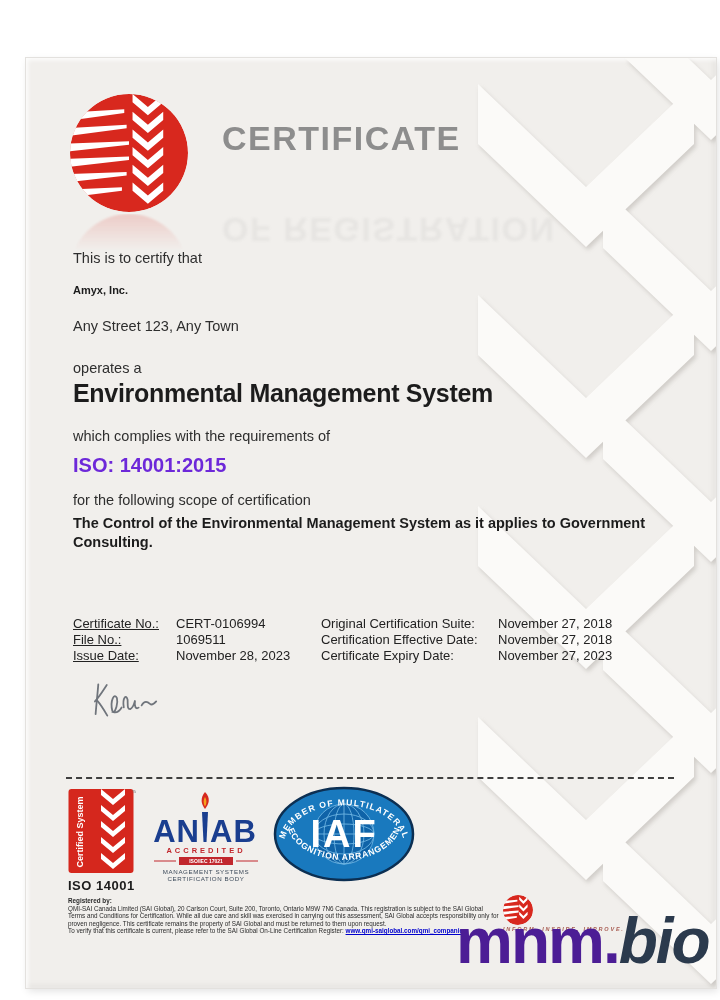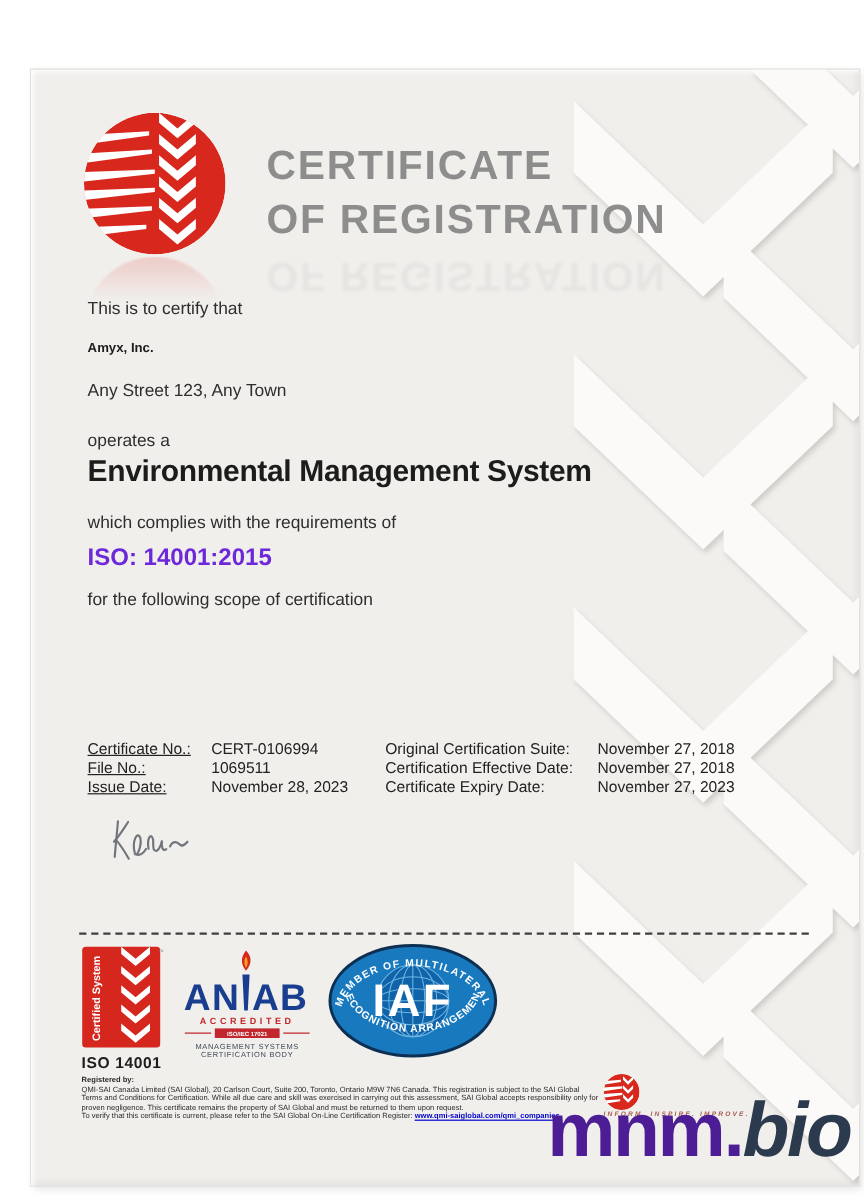--- a/index.html
+++ b/index.html
@@ -146,34 +146,34 @@
             <path d="M0,29 L48,26 L48,29 L0,36 Z"></path>
             <path d="M0,42 L50,40 L50,43 L0,49 Z"></path>
             <path d="M66,33 L53,22 L53,15 L66,26 L79,15 L79,22 Z"></path>
             <path d="M66,48 L53,37 L53,30 L66,41 L79,30 L79,37 Z"></path>
           </g>
         </svg>
       </div>
 
       <div class="title">
         <div>CERTIFICATE</div>
-        <div>OF REGISTRATION</div>
       </div>
       <div class="title-reflection">
         <div>OF REGISTRATION</div>
       </div>
 
       <div class="txt t-certify">This is to certify that</div>
       <div class="txt t-company">Amyx, Inc.</div>
       <div class="txt t-address">Any Street 123, Any Town</div>
       <div class="txt t-operates">operates a</div>
       <div class="txt t-system">Environmental Management System</div>
       <div class="txt t-complies">which complies with the requirements of</div>
       <div class="txt t-standard">ISO: 14001:2015</div>
       <div class="txt t-scopeintro">for the following scope of certification</div>
+      <div class="txt t-scope">The Control of the Environmental Management System as it applies to Government Consulting.</div>
 
       <div class="details">
         <div class="row dl-label r0">Certificate No.:</div>
         <div class="row dl-value r0">CERT-0106994</div>
         <div class="row dl-label r1">File No.:</div>
         <div class="row dl-value r1">1069511</div>
         <div class="row dl-label r2">Issue Date:</div>
         <div class="row dl-value r2">November 28, 2023</div>
         <div class="row dr-label r0">Original Certification Suite:</div>
         <div class="row dr-value r0">November 27, 2018</div>

